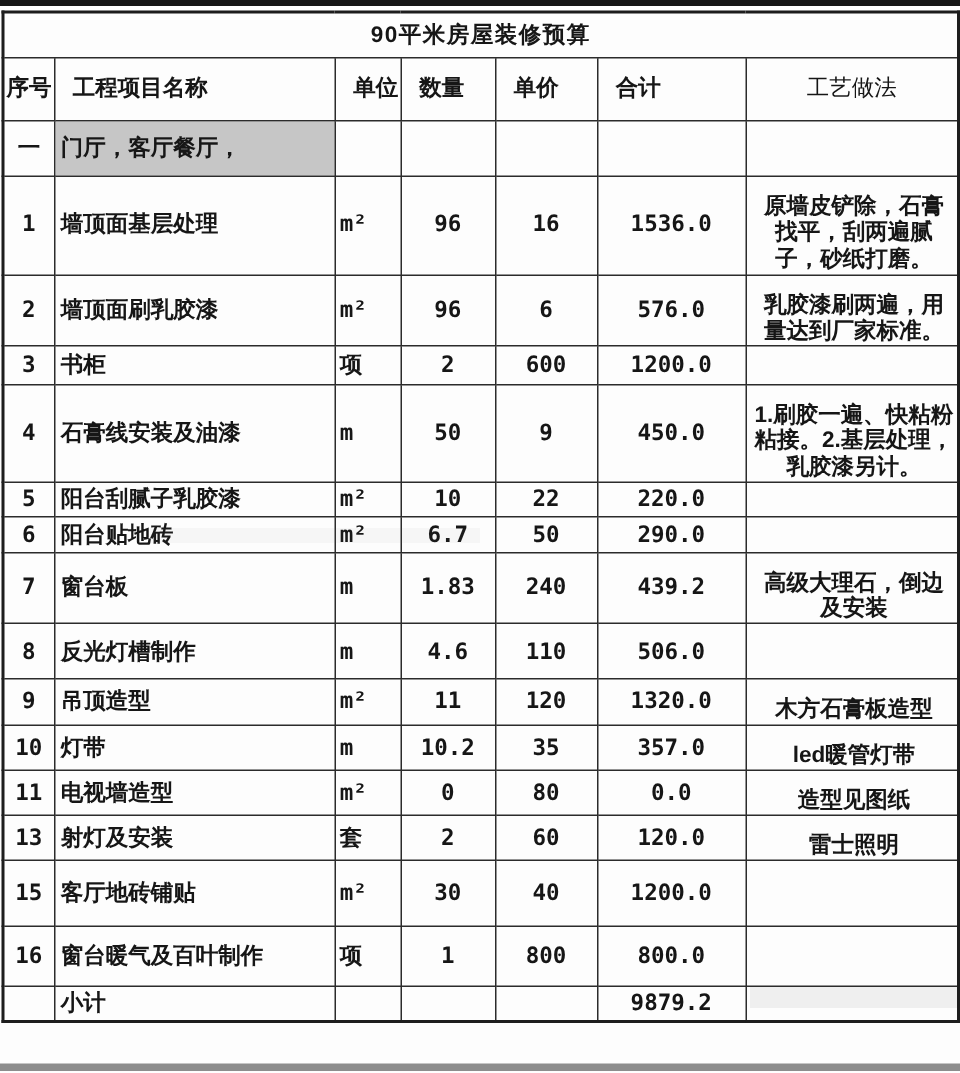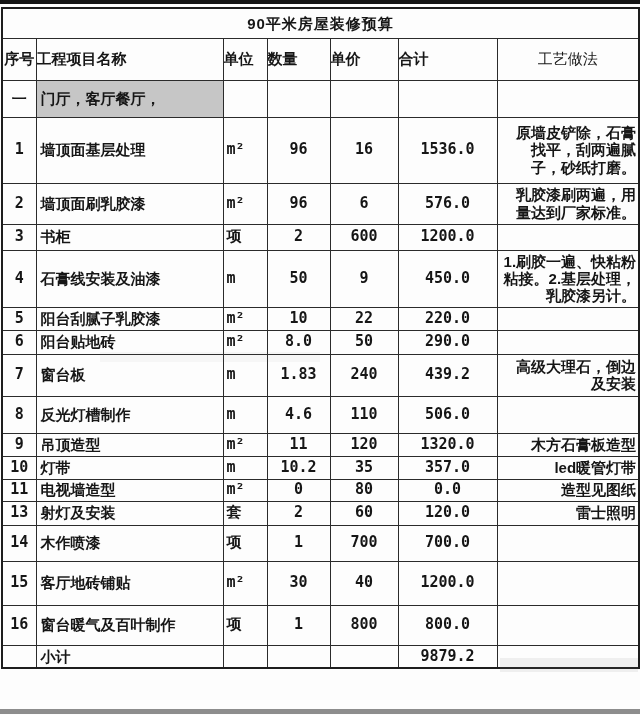--- a/index.html
+++ b/index.html
@@ -45,27 +45,27 @@
   .hdr td{font-size:15px;}
   .c-no{text-align:center;font-family:"DejaVu Sans Mono", monospace;font-size:14px;font-weight:normal;}
   .c-name{text-align:left;padding-left:4px;}
   .c-unit{text-align:left;padding-left:3px;font-family:"DejaVu Sans Mono", monospace;font-size:14px;font-weight:normal;margin-left:37px;}
   .c-qty,.c-price,.c-total{
     text-align:center;
     font-family:"DejaVu Sans Mono", monospace;
     font-size:15px;font-weight:normal;
   }
   .c-note{
-    text-align:right;
-    padding:1px 2px 1px 5px;
+    text-align:center;
+    padding:11px 2px 1px 5px;
     font-size:13px;
     line-height:1.22;
   }
   .hdr .h-no{text-align:center;font-weight:bold;font-family:"Liberation Sans", sans-serif;font-size:15px;line-height:1.15;}
-  .hdr .h-left{text-align:left;padding-left:0;font-weight:bold;}
+  .hdr .h-left{text-align:left;padding-left:12px;font-weight:bold;}
   .hdr .h-center{text-align:center;font-weight:normal;}
   .section-row .c-name{background:#c6c6c6;margin-left:29px;}
   .section-row .c-no{font-family:"Liberation Sans", sans-serif;font-weight:bold;font-size:15px;}
   .watermark{
     position:absolute;background:rgba(120,120,120,0.10);
     pointer-events:none;
   }
 </style>
 </head>
 <body>
@@ -156,21 +156,21 @@
       <td class="c-qty">10</td>
       <td class="c-price">22</td>
       <td class="c-total">220.0</td>
       <td class="c-note"></td>
     </tr>
 
     <tr style="height:24px">
       <td class="c-no">6</td>
       <td class="c-name">阳台贴地砖</td>
       <td class="c-unit">m²</td>
-      <td class="c-qty">8.0</td>
+      <td class="c-qty">6.7</td>
       <td class="c-price">50</td>
       <td class="c-total">290.0</td>
       <td class="c-note"></td>
     </tr>
 
     <tr style="height:42px">
       <td class="c-no">7</td>
       <td class="c-name">窗台板</td>
       <td class="c-unit">m</td>
       <td class="c-qty">1.83</td>
@@ -223,29 +223,20 @@
     <tr style="height:24px">
       <td class="c-no">13</td>
       <td class="c-name">射灯及安装</td>
       <td class="c-unit">套</td>
       <td class="c-qty">2</td>
       <td class="c-price">60</td>
       <td class="c-total">120.0</td>
       <td class="c-note">雷士照明</td>
     </tr>
 
-    <tr style="height:36px">
-      <td class="c-no">14</td>
-      <td class="c-name">木作喷漆</td>
-      <td class="c-unit">项</td>
-      <td class="c-qty">1</td>
-      <td class="c-price">700</td>
-      <td class="c-total">700.0</td>
-      <td class="c-note"></td>
-    </tr>
 
     <tr style="height:44px">
       <td class="c-no">15</td>
       <td class="c-name">客厅地砖铺贴</td>
       <td class="c-unit">m²</td>
       <td class="c-qty">30</td>
       <td class="c-price">40</td>
       <td class="c-total">1200.0</td>
       <td class="c-note"></td>
     </tr>

